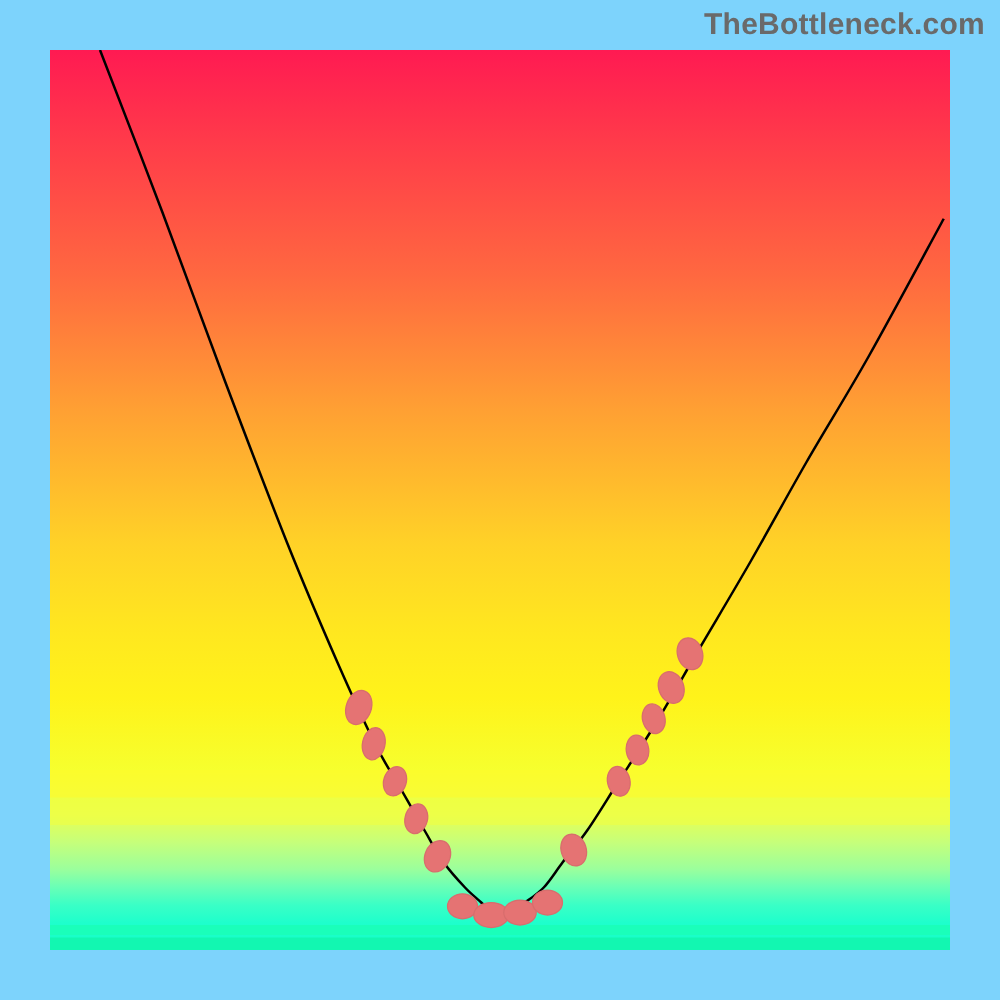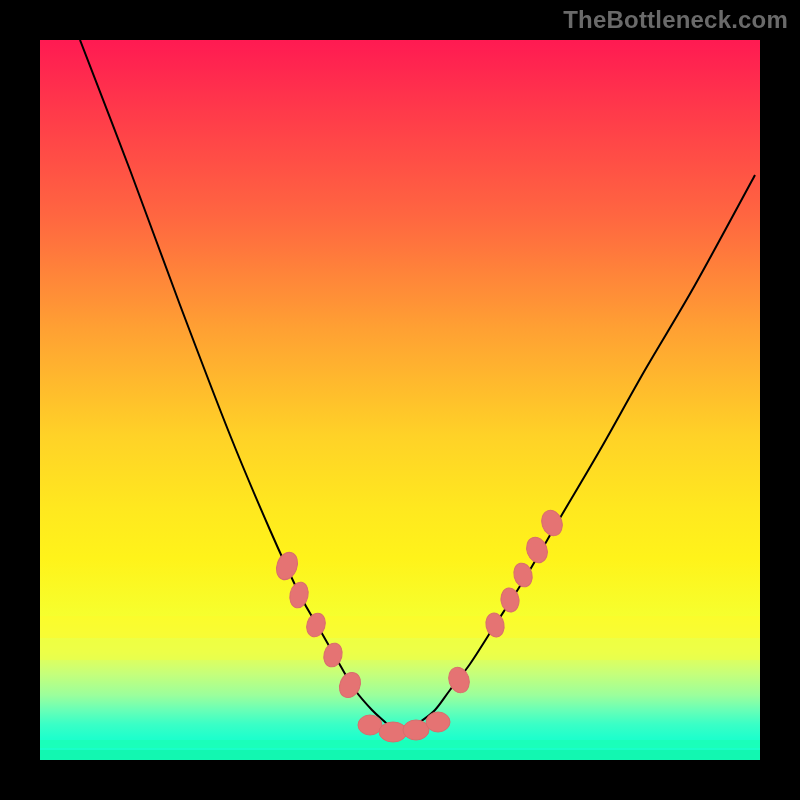--- a/index.html
+++ b/index.html
@@ -1,21 +1,21 @@
 <!DOCTYPE html>
 <html><head>
 <meta charset="utf-8">
 <style>
   * { margin: 0; padding: 0; box-sizing: border-box; }
   html, body { width: 800px; height: 800px; overflow: hidden; background: #fff; }
   .stage {
     position: relative;
     width: 800px;
     height: 800px;
-    background: #000000;
+    background: #7dd3fc;
   }
   .watermark {
     position: absolute;
     top: 6px;
     right: 12px;
     font-family: Arial, Helvetica, sans-serif;
     font-size: 24px;
     font-weight: 600;
     color: #6a6a6a;
     letter-spacing: 0.2px;

